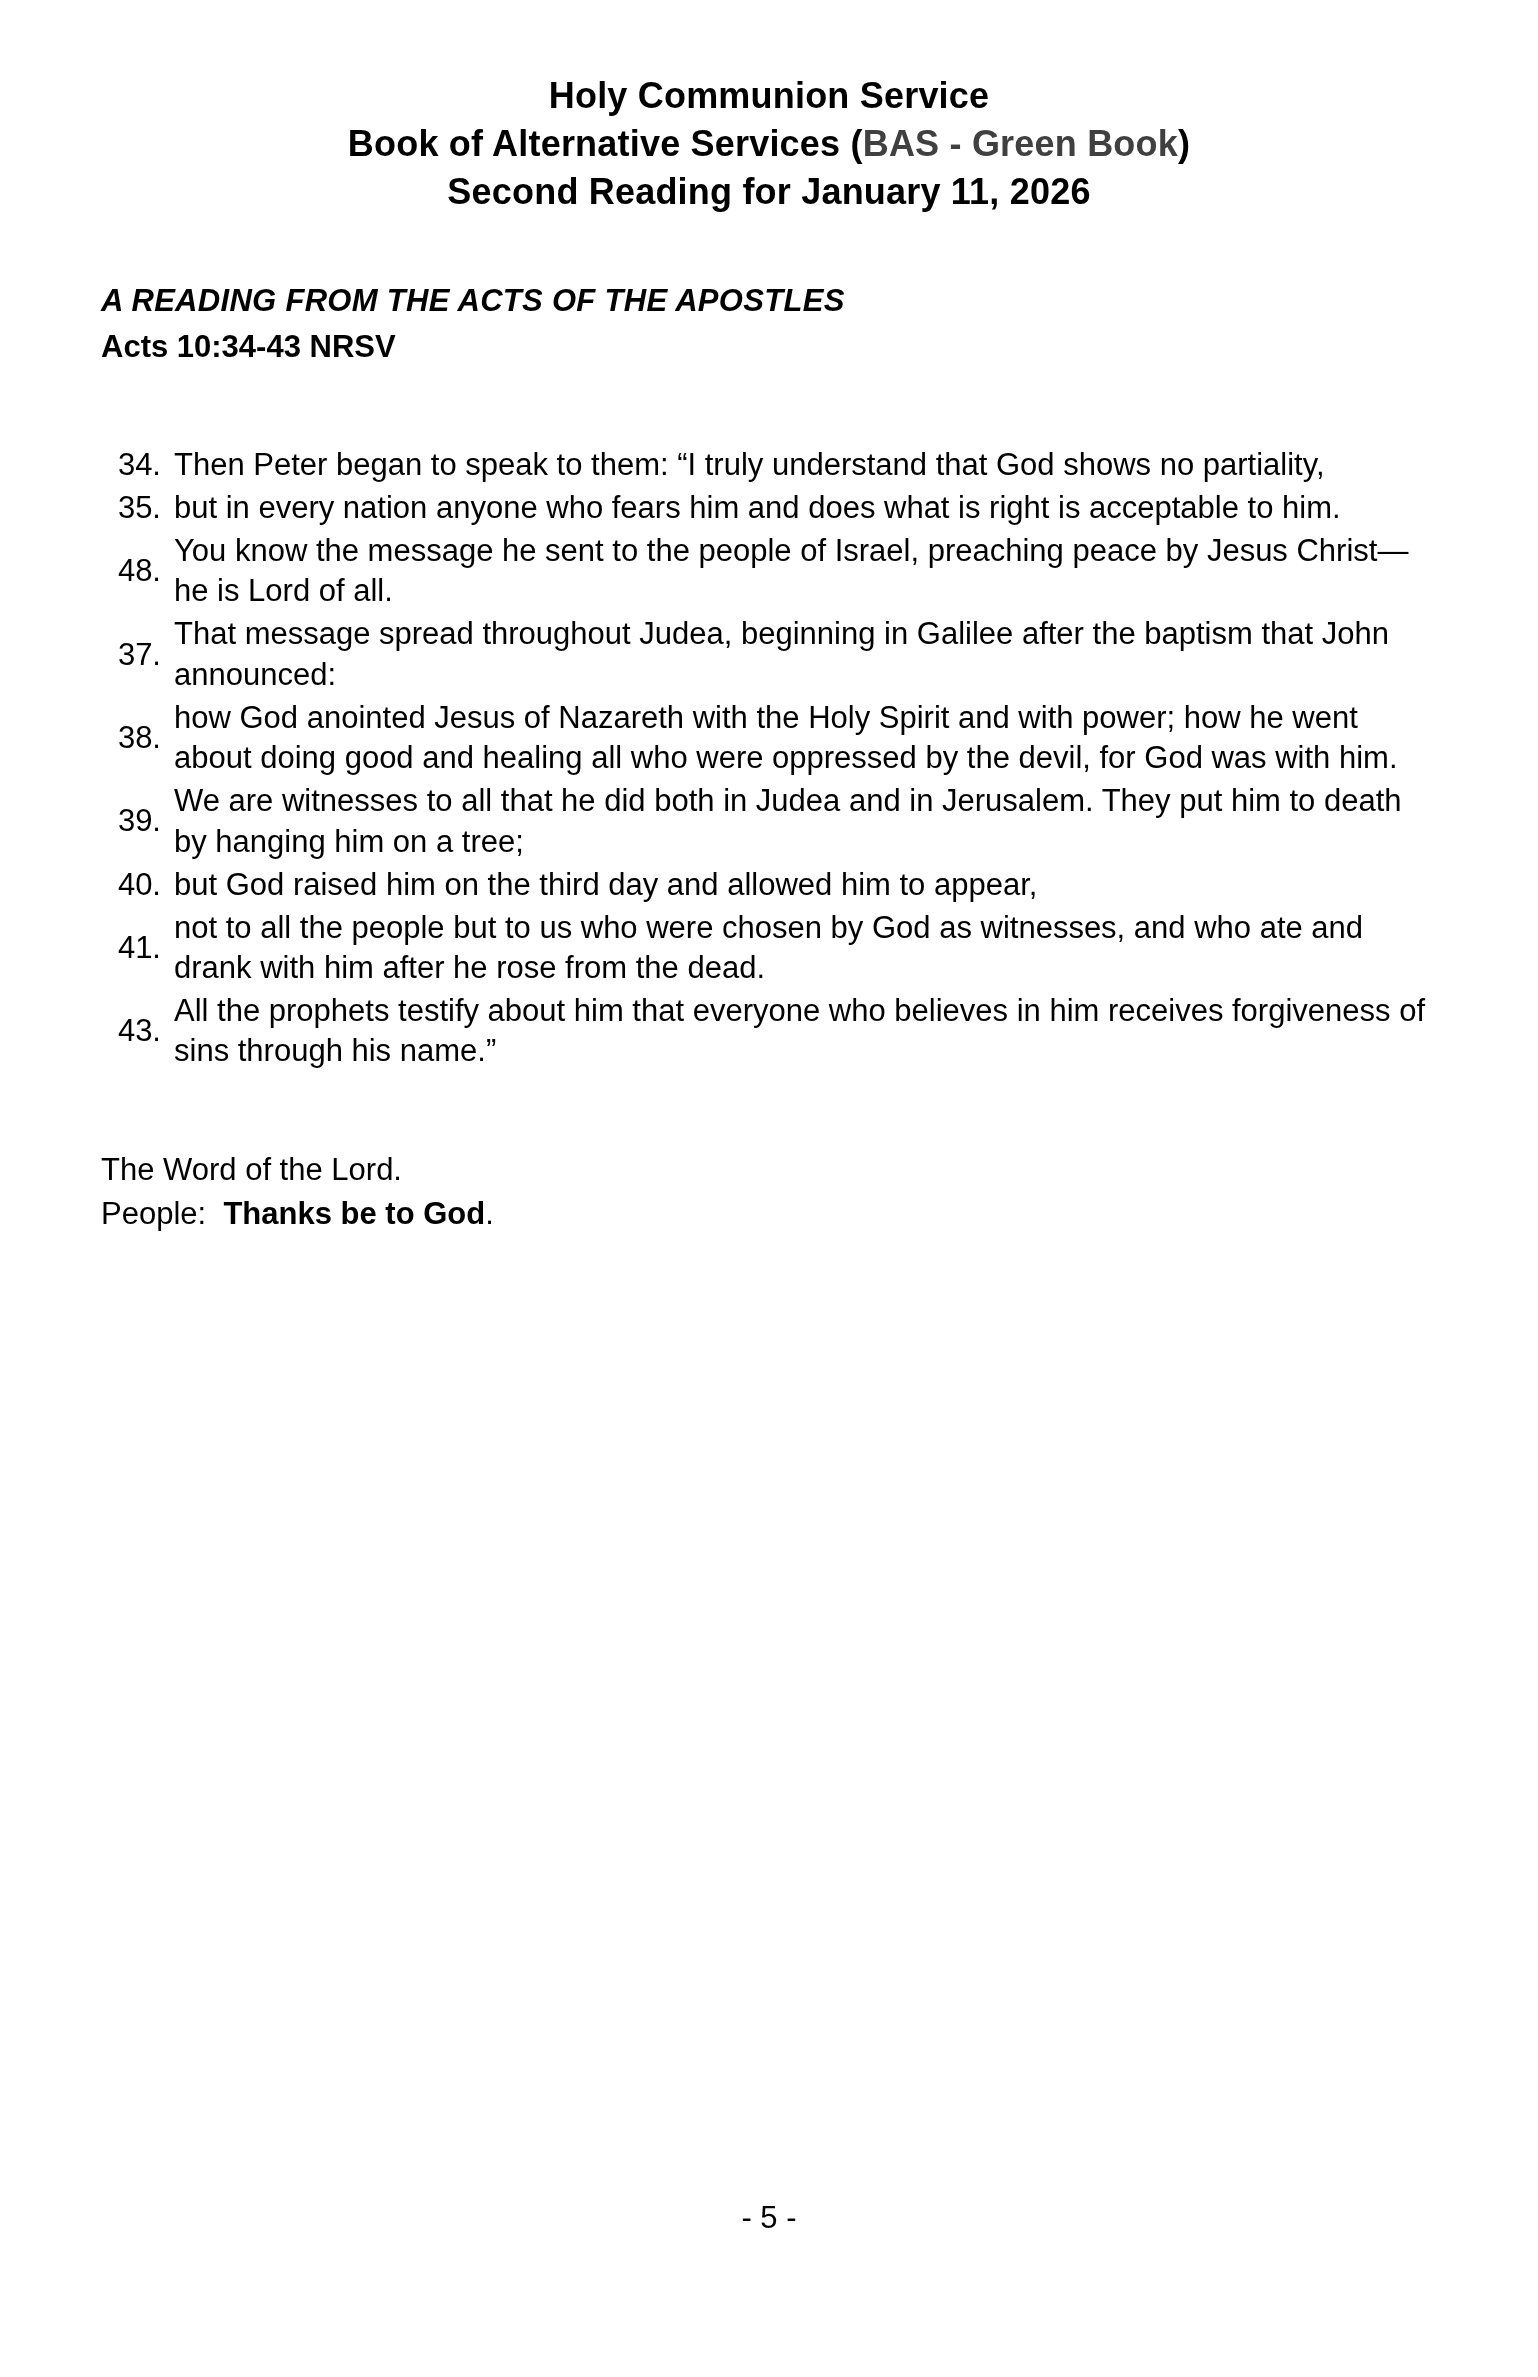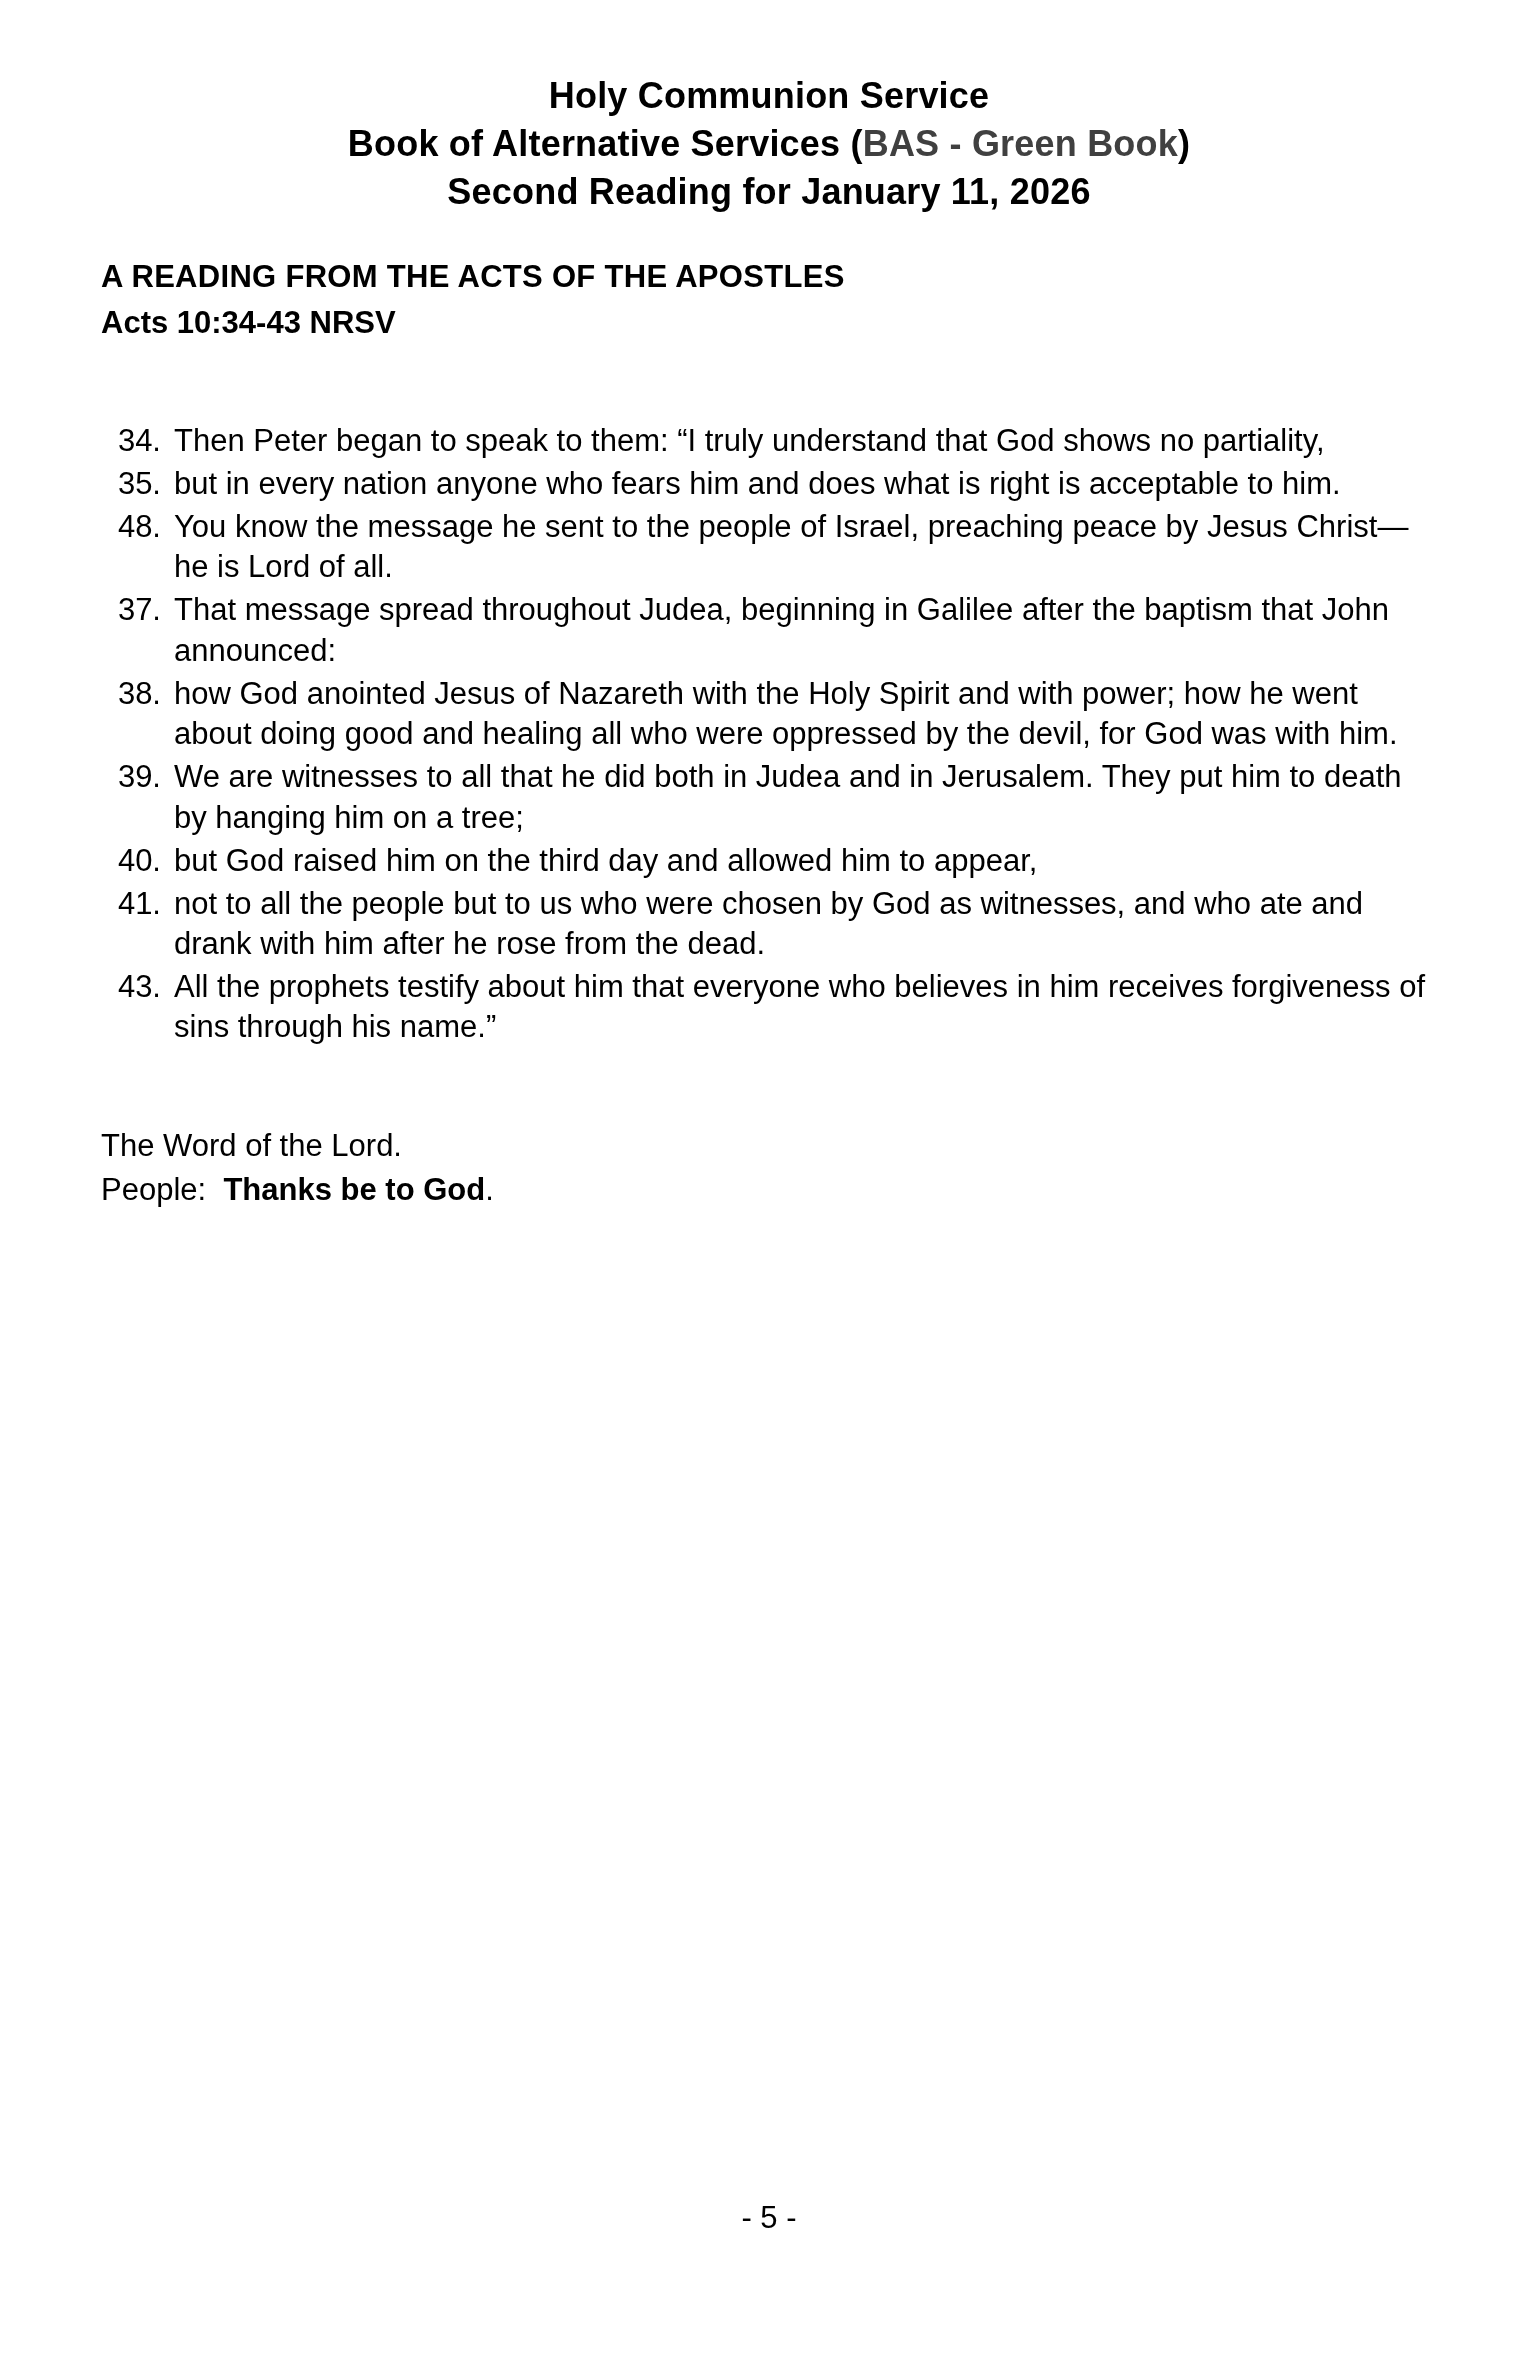--- a/index.html
+++ b/index.html
@@ -28,36 +28,37 @@
     line-height: 1.18;
     letter-spacing: 0.2px;
   }
   .title-line {
     margin: 0 0 5.6px 0;
   }
   .green {
     color: #404040;
   }
   .reading-head {
-    margin-top: 45px;
+    margin-top: 69px;
     font-weight: bold;
     font-size: 31px;
     letter-spacing: 0.3px;
+    font-style: italic;
   }
   .reading-ref {
     margin-top: 10.3px;
     font-size: 31px;
     font-weight: bold;
   }
   .verses {
     margin-top: 80px;
   }
   .verse {
     display: flex;
-    align-items: flex-start;
+    align-items: center;
     font-size: 31px;
     line-height: 1.30;
     margin-bottom: 2.8px;
   }
   .verse-num {
     width: 73px;
     flex: 0 0 73px;
     text-align: right;
     padding-right: 13px;
     box-sizing: border-box;

